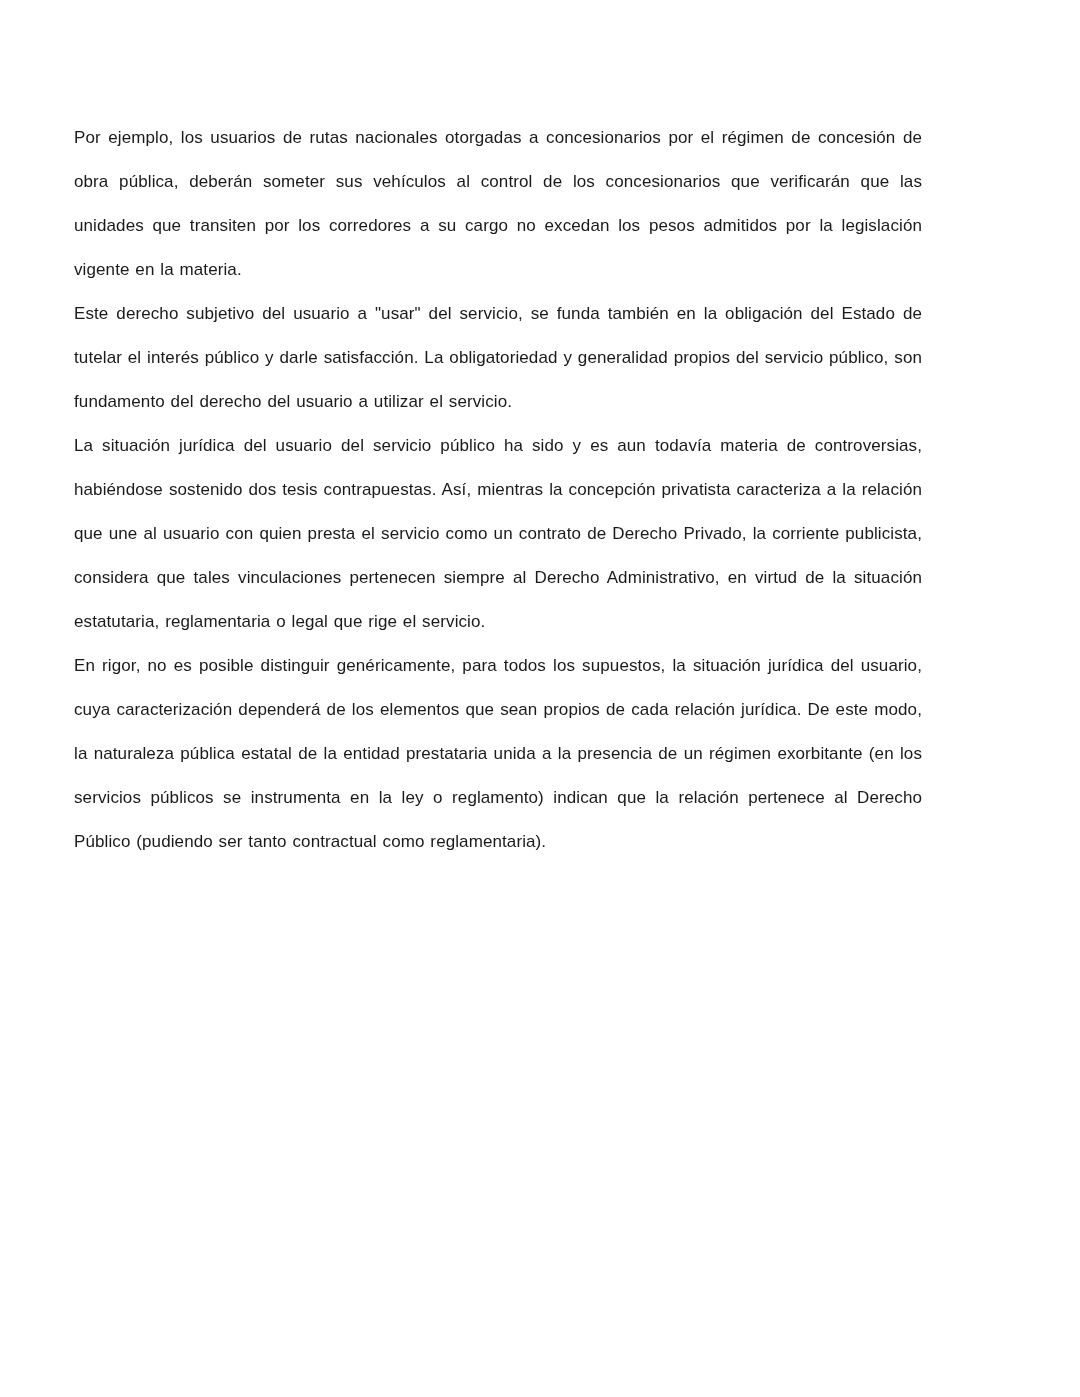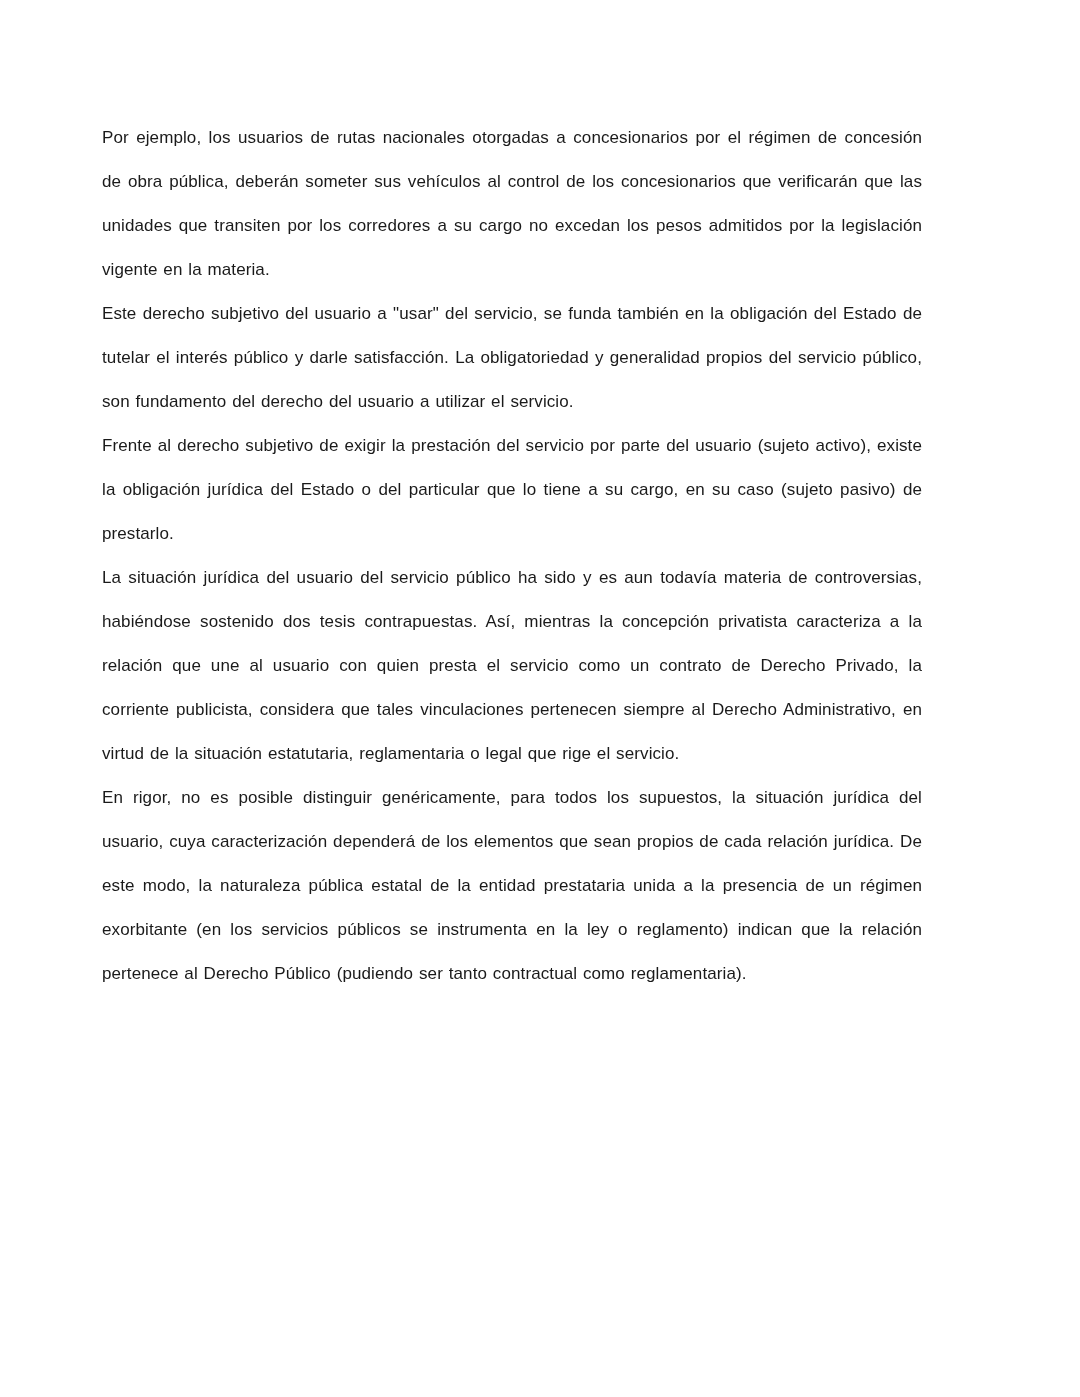--- a/index.html
+++ b/index.html
@@ -7,36 +7,35 @@
       padding: 0;
       background: #ffffff;
     }
     .page {
       position: relative;
       width: 1080px;
       min-height: 1397px;
       margin: 0 auto;
       background: #ffffff;
       box-sizing: border-box;
-      padding: 116px 158px 100px 102px;
+      padding: 116px 158px 100px 74px;
       font-family: "Liberation Sans", "DejaVu Sans", sans-serif;
       color: #1a1a1a;
     }
     .para {
       margin: 0;
       font-size: 17px;
       line-height: 44px;
       text-align: justify;
       text-justify: inter-word;
       letter-spacing: 0.1px;
       word-spacing: 1px;
     }
   </style>
 </head>
 <body>
 
 <div class="page">
   <p class="para">Por ejemplo, los usuarios de rutas nacionales otorgadas a concesionarios por el régimen de concesión de obra pública, deberán someter sus vehículos al control de los concesionarios que verificarán que las unidades que transiten por los corredores a su cargo no excedan los pesos admitidos por la legislación vigente en la materia.</p>
   <p class="para">Este derecho subjetivo del usuario a "usar" del servicio, se funda también en la obligación del Estado de tutelar el interés público y darle satisfacción. La obligatoriedad y generalidad propios del servicio público, son fundamento del derecho del usuario a utilizar el servicio.</p>
-  <p class="para">Frente al derecho subjetivo de exigir la prestación del servicio por parte del usuario (sujeto activo), existe la obligación jurídica del Estado o del particular que lo tiene a su cargo, en su caso (sujeto pasivo) de prestarlo.</p>
   <p class="para">La situación jurídica del usuario del servicio público ha sido y es aun todavía materia de controversias, habiéndose sostenido dos tesis contrapuestas. Así, mientras la concepción privatista caracteriza a la relación que une al usuario con quien presta el servicio como un contrato de Derecho Privado, la corriente publicista, considera que tales vinculaciones pertenecen siempre al Derecho Administrativo, en virtud de la situación estatutaria, reglamentaria o legal que rige el servicio.</p>
   <p class="para">En rigor, no es posible distinguir genéricamente, para todos los supuestos, la situación jurídica del usuario, cuya caracterización dependerá de los elementos que sean propios de cada relación jurídica. De este modo, la naturaleza pública estatal de la entidad prestataria unida a la presencia de un régimen exorbitante (en los servicios públicos se instrumenta en la ley o reglamento) indican que la relación pertenece al Derecho Público (pudiendo ser tanto contractual como reglamentaria).</p>
 </div>
 
 </body></html>

